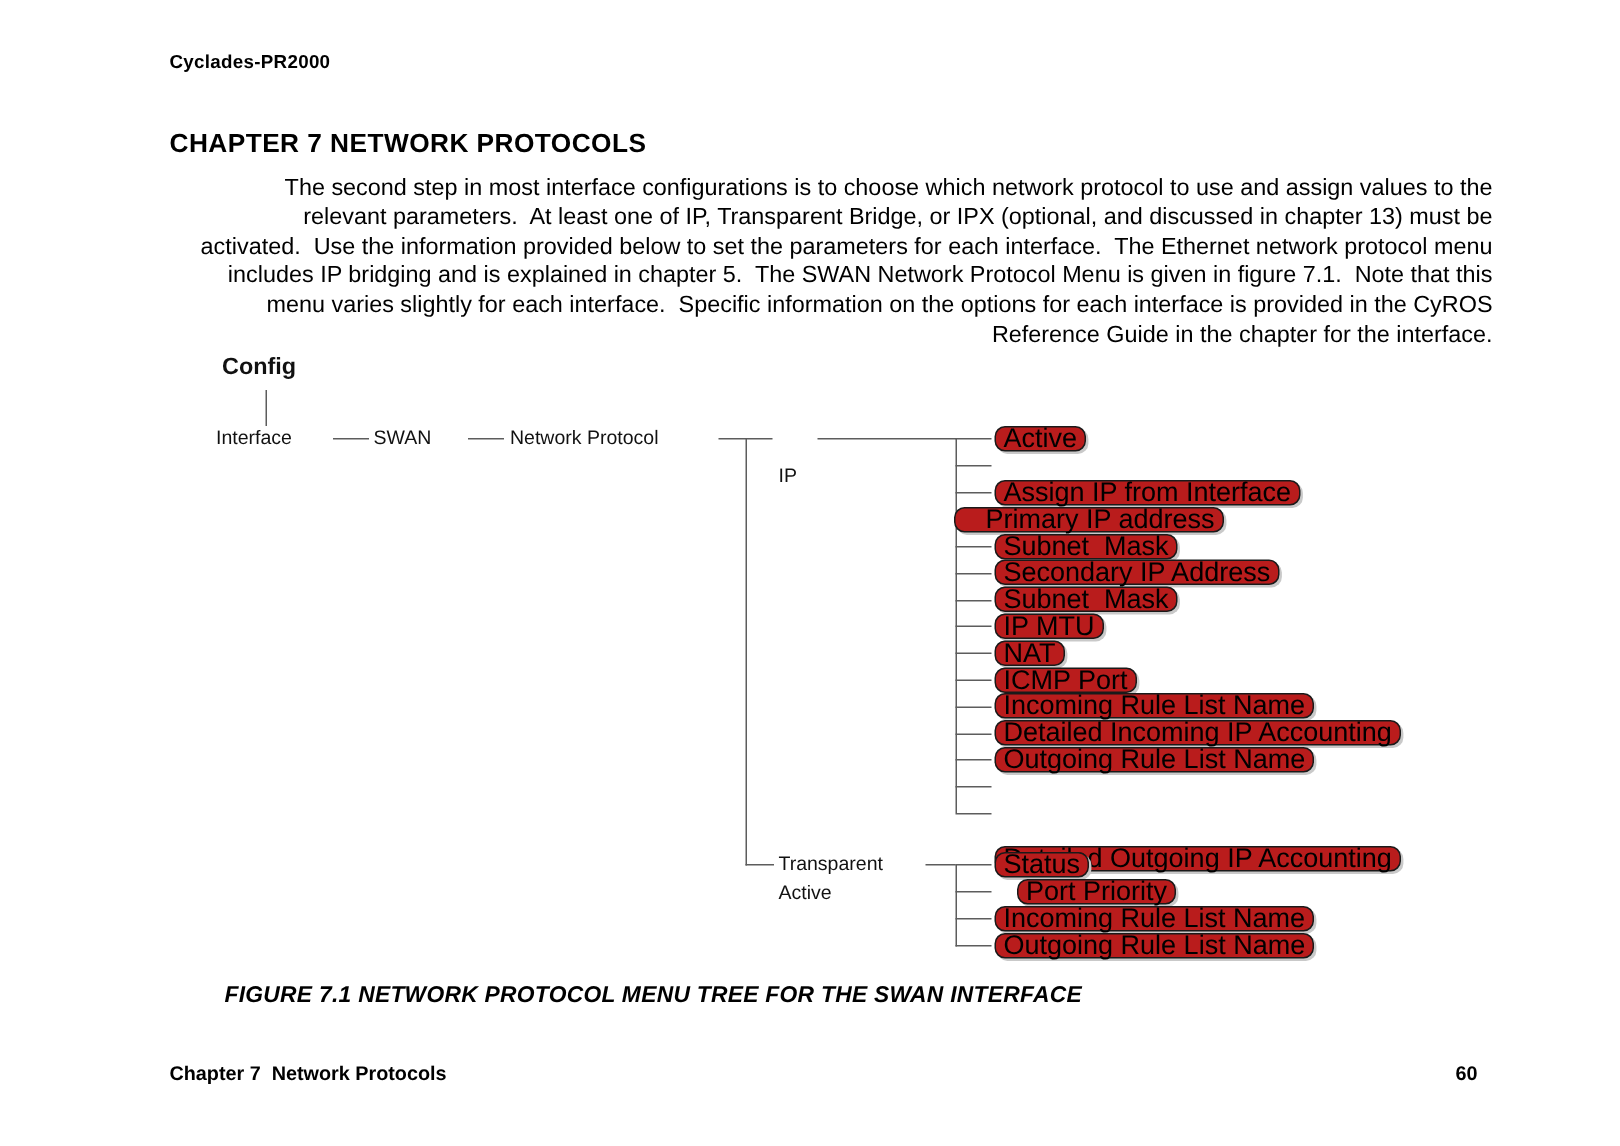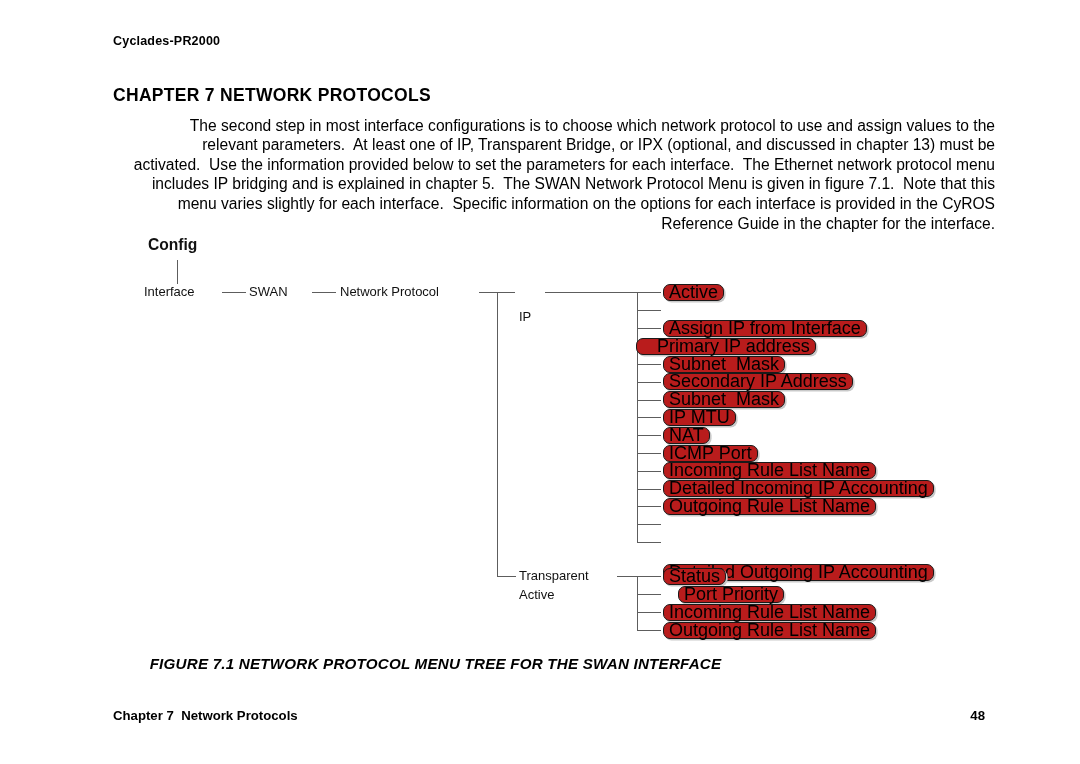--- a/index.html
+++ b/index.html
@@ -222,15 +222,15 @@
     <div class="leaf" style="left:663px; top:568px;">Status</div>
     <div class="leaf" style="left:678px; top:586px;">Port Priority</div>
     <div class="leaf" style="left:663px; top:604px;">Incoming Rule List Name</div>
     <div class="leaf" style="left:663px; top:622px;">Outgoing Rule List Name</div>
 
   </div>
 
   <div class="figure-caption">FIGURE 7.1 NETWORK PROTOCOL MENU TREE FOR THE SWAN INTERFACE</div>
 
   <div class="footer-left">Chapter 7  Network Protocols</div>
-  <div class="footer-right">48</div>
+  <div class="footer-right">60</div>
 
 </div>
 
 </body></html>

